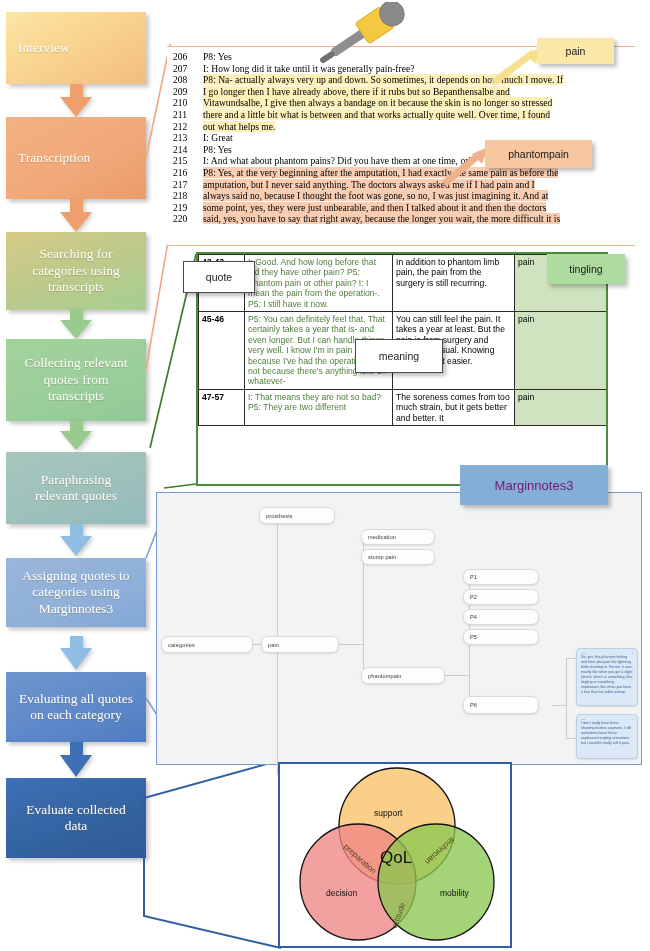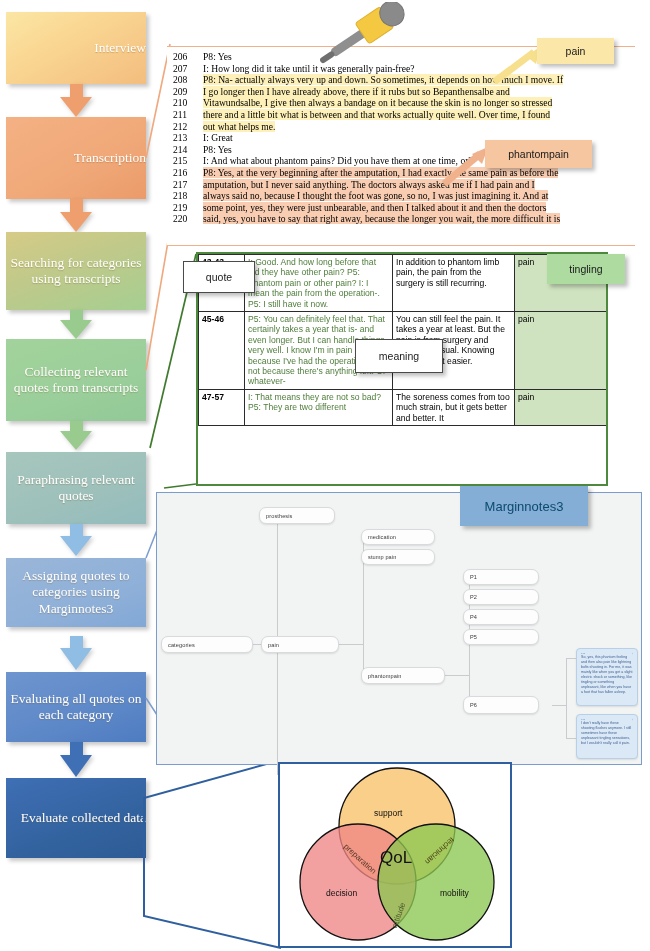--- a/index.html
+++ b/index.html
@@ -7,26 +7,26 @@
     width: 650px; height: 951px;
     background: #ffffff;
     font-family: "Liberation Sans", sans-serif;
     overflow: hidden;
   }
   #root { position: relative; width: 650px; height: 951px; }
 
   
   .flow-box {
     position: absolute; left: 6px; width: 140px;
-    display: flex; align-items: center; justify-content: flex-end;
+    display: flex; align-items: center; justify-content: flex-start;
     text-align: center;
     color: #ffffff;
     font-family: "Liberation Serif", serif;
     font-size: 13.5px; line-height: 1.22;
-    padding: 2px 0;
+    padding: 2px 12px;
     box-shadow: 3px 3px 4px rgba(0,0,0,0.22);
     text-shadow: 0 1px 1px rgba(120,90,40,0.35);
   }
   .fb1 { top: 12px;  height: 72px;  background: linear-gradient(150deg,#fbe6a4 0%,#fad894 35%,#f3bd7e 100%); }
   .fb2 { top: 117px; height: 82px;  background: linear-gradient(150deg,#f4b183 0%,#f0a878 60%,#eb9b69 100%); }
   .fb3 { top: 232px; height: 78px;  background: linear-gradient(160deg,#d6cb86 0%,#bfc98a 45%,#a5cf91 100%); }
   .fb4 { top: 339px; height: 82px;  background: linear-gradient(160deg,#a3d39c 0%,#9ace9a 60%,#92c997 100%); }
   .fb5 { top: 452px; height: 72px;  background: linear-gradient(160deg,#a7c7bd 0%,#9dc0bb 60%,#93bcbd 100%); }
   .fb6 { top: 558px; height: 69px;  background: linear-gradient(160deg,#9ab6d9 0%,#8fb0d8 60%,#82a8d6 100%); }
   .fb7 { top: 672px; height: 70px;  background: linear-gradient(160deg,#6e95ce 0%,#5d88c8 60%,#4e7cc1 100%); }
@@ -78,21 +78,21 @@
     position: absolute;
     display: flex; align-items: center; justify-content: center;
     font-size: 10.5px; color: #1a1a1a;
     box-shadow: 3px 3px 4px rgba(0,0,0,0.25);
   }
   #tag-pain        { left: 537px; top: 38px;  width: 77px; height: 26px; background:#fbe8a8; }
   #tag-phantompain { left: 485px; top: 140px; width: 107px;height: 28px; background:#f6c6a0; }
   #tag-quote       { left: 183px; top: 261px; width: 72px; height: 32px; background:#ffffff; border:1.4px solid #4a4a4a; }
   #tag-meaning     { left: 355px; top: 339px; width: 88px; height: 34px; background:#ffffff; border:1.4px solid #4a4a4a; }
   #tag-category    { left: 547px; top: 254px; width: 78px; height: 30px; background:#addba0; }
-  #tag-margin      { left: 460px; top: 486px; width: 128px;height: 40px; background:#84aed6; font-size:13px; color:#0c4a6e; }
+  #tag-margin      { left: 460px; top: 465px; width: 148px;height: 40px; background:#84aed6; font-size:13px; color:#701a75; }
 
   .leader { position: absolute; pointer-events:none; }
 
   
   #table-wrap {
     position: absolute; left: 196px; top: 252px; width: 412px; height: 234px;
     border: 2px solid #4e8a3e; background: #fff; overflow: hidden;
   }
   table.qt { width: 100%; border-collapse: collapse; table-layout: fixed; }
   table.qt td {

